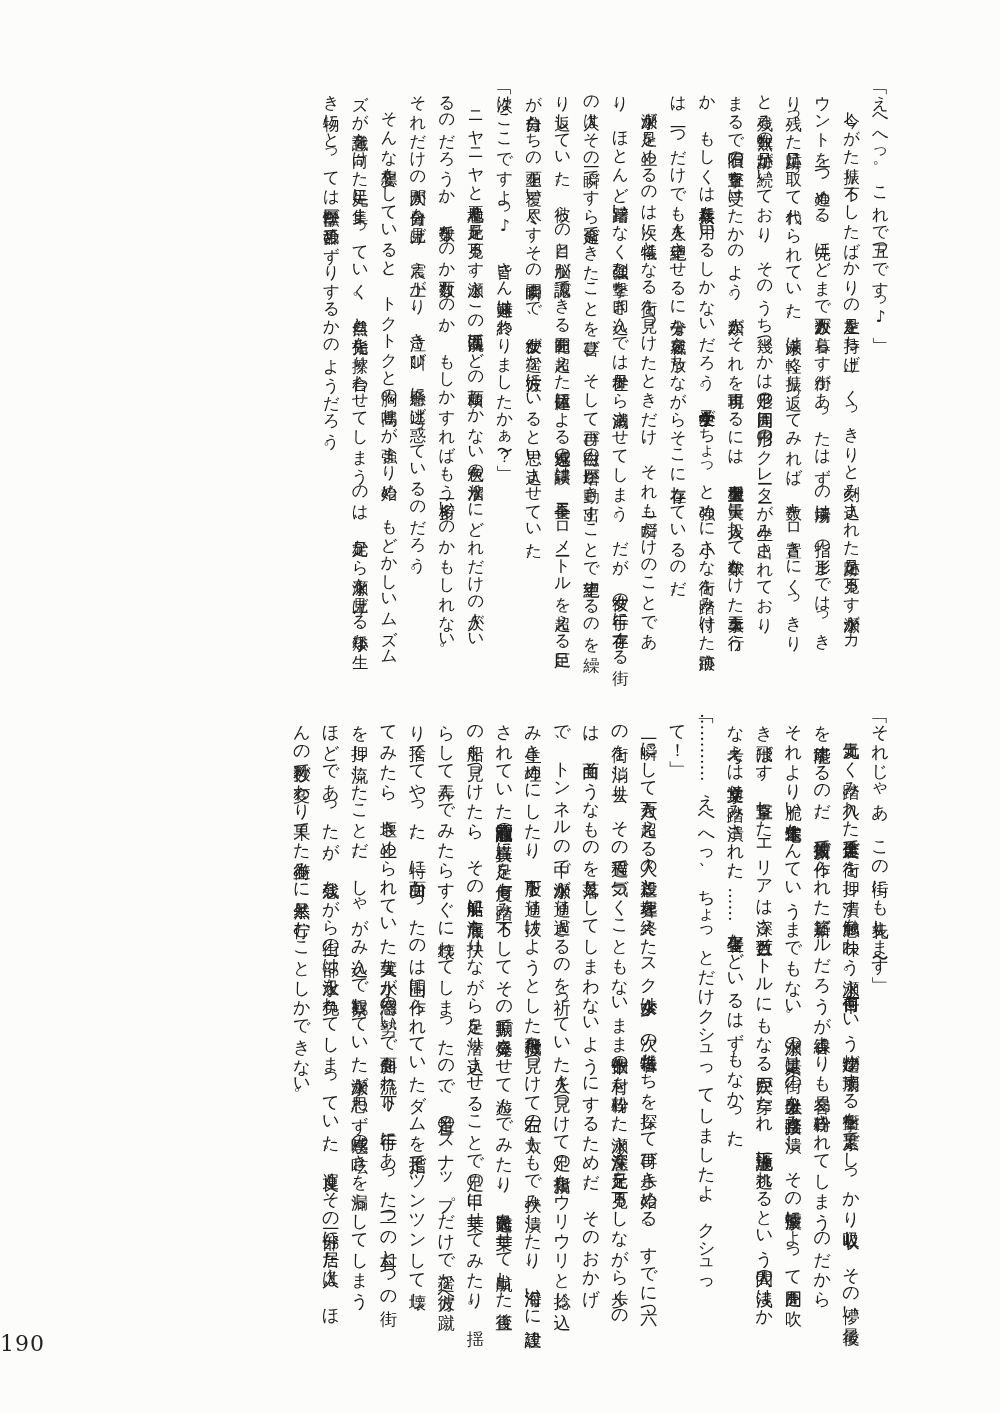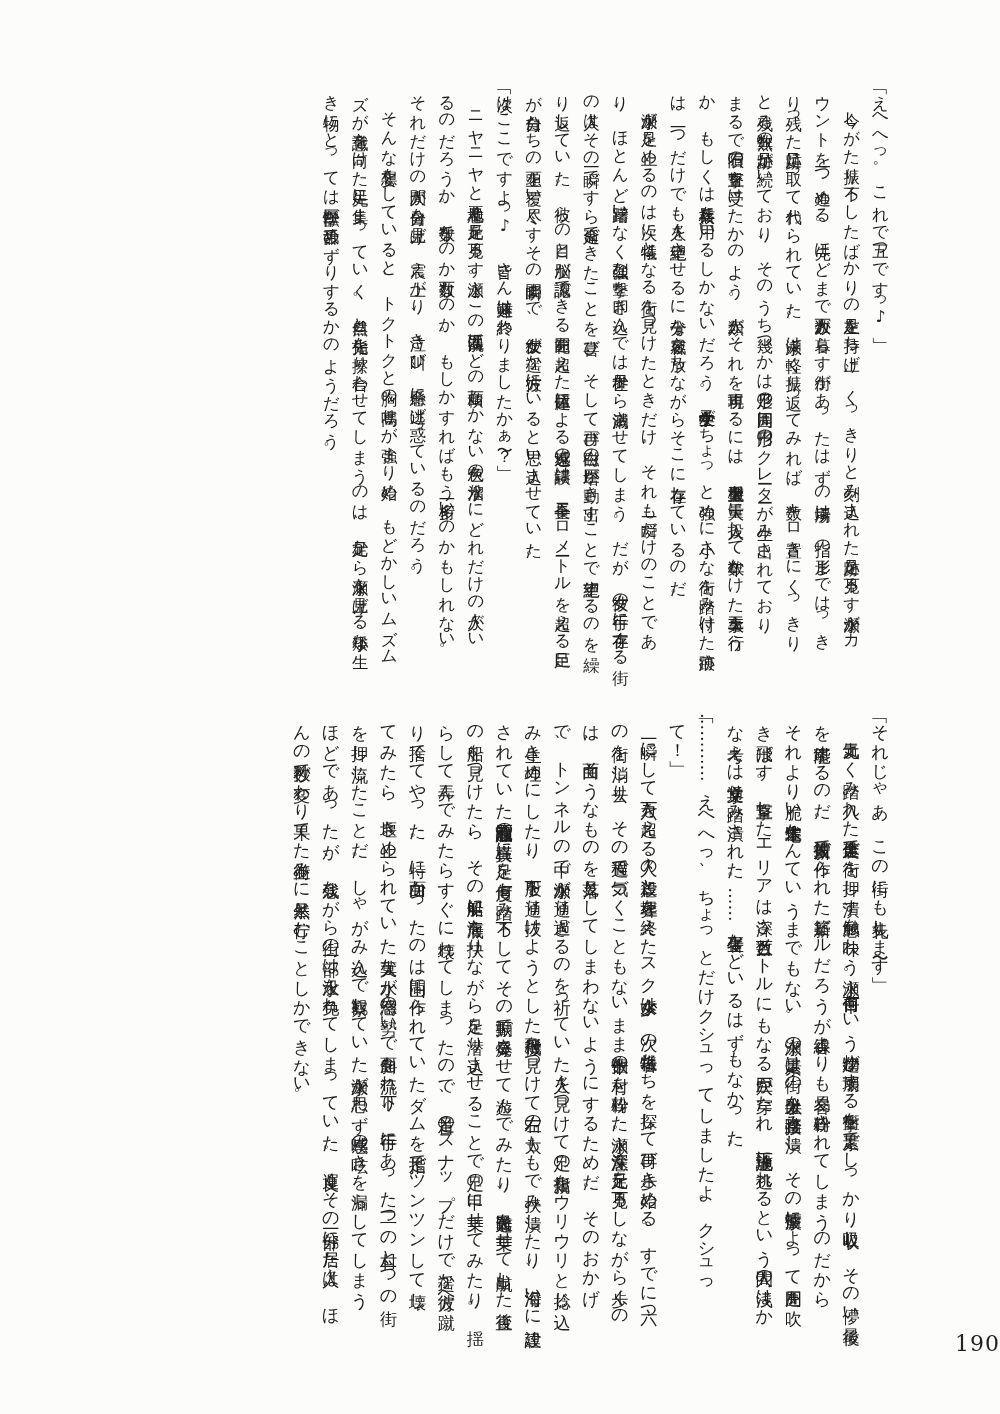--- a/index.html
+++ b/index.html
@@ -41,21 +41,21 @@
   #bottom-block {
     top: 713px;
     height: 604px;
     font-size: 17.2px;
   }
   .page-number {
     position: absolute;
     left: 0;
     right: 0;
     top: 1331px;
-    text-align: right;
+    text-align: left;
     font-size: 22px;
     letter-spacing: 1px;
     color: #222;
   }
 </style>
 </head>
 <body>
 
 <div class="page">
 

